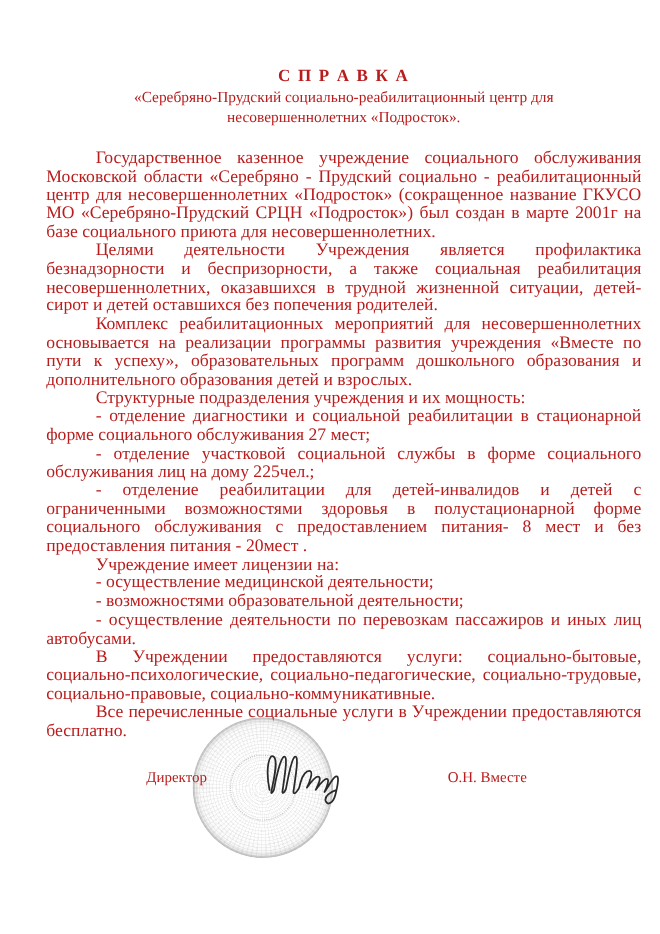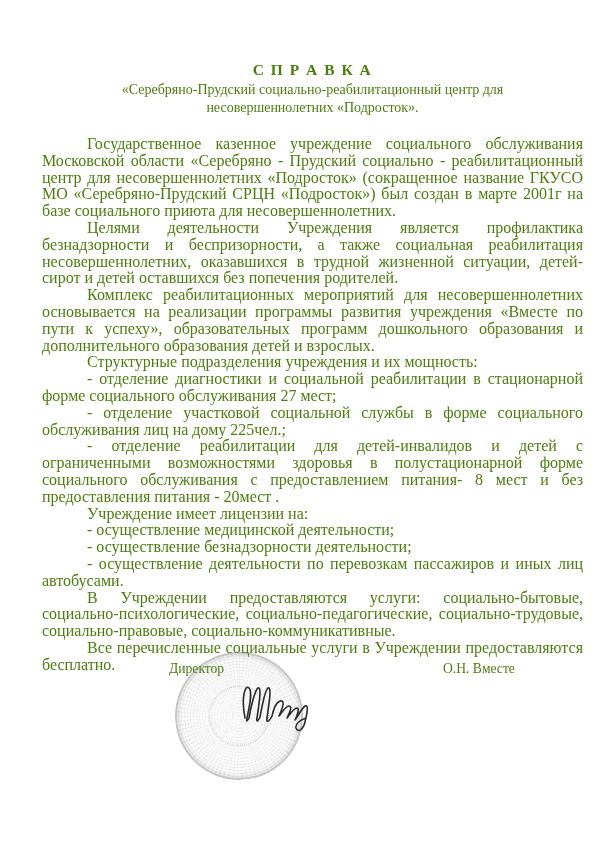--- a/index.html
+++ b/index.html
@@ -2,21 +2,21 @@
 <html lang="ru"><head>
 <meta charset="utf-8">
 <style>
   html, body { margin: 0; padding: 0; background: #ffffff; }
   .page {
     position: relative;
     width: 600px;
     height: 849px;
     background: #ffffff;
     font-family: "Liberation Serif", "DejaVu Serif", serif;
-    color: #4d7c0f;
+    color: #b91c1c;
     overflow: hidden;
   }
   .content {
     position: absolute;
     left: 42px;
     top: 58px;
     width: 541px;
   }
   .title {
     text-align: center;
@@ -36,24 +36,23 @@
     font-size: 16px;
     line-height: 16.8px;
     text-align: justify;
   }
   .body-text p {
     margin: 0;
     text-indent: 45px;
   }
   .sig-role, .sig-name {
     position: absolute;
-    top: 661px;
+    top: 699px;
     font-size: 13.6px;
     z-index: 3;
-    margin-left: 36px;
   }
   .sig-role { left: 133px; }
   .sig-name { left: 407px; }
   .stamp {
     position: absolute;
     left: 175px;
     top: 652px;
     width: 128px;
     height: 128px;
     border-radius: 50%;
@@ -95,21 +94,21 @@
     <div class="body-text">
       <p>Государственное казенное учреждение социального обслуживания Московской области «Серебряно - Прудский социально - реабилитационный центр для несовершеннолетних «Подросток» (сокращенное название ГКУСО МО «Серебряно-Прудский СРЦН «Подросток») был создан в марте 2001г на базе социального приюта для несовершеннолетних.</p>
       <p>Целями деятельности Учреждения является профилактика безнадзорности и беспризорности, а также социальная реабилитация несовершеннолетних, оказавшихся в трудной жизненной ситуации, детей-сирот и детей оставшихся без попечения родителей.</p>
       <p>Комплекс реабилитационных мероприятий для несовершеннолетних основывается на реализации программы развития учреждения «Вместе по пути к успеху», образовательных программ дошкольного образования и дополнительного образования детей и взрослых.</p>
       <p>Структурные подразделения учреждения и их мощность:</p>
       <p>- отделение диагностики и социальной реабилитации в стационарной форме социального обслуживания 27 мест;</p>
       <p>- отделение участковой социальной службы в форме социального обслуживания лиц на дому 225чел.;</p>
       <p>- отделение реабилитации для детей-инвалидов и детей с ограниченными возможностями здоровья в полустационарной форме социального обслуживания с предоставлением питания- 8 мест и без предоставления питания - 20мест .</p>
       <p>Учреждение имеет лицензии на:</p>
       <p>- осуществление медицинской деятельности;</p>
-      <p>- осуществление безнадзорности деятельности;</p>
+      <p>- возможностями образовательной деятельности;</p>
       <p>- осуществление деятельности по перевозкам пассажиров и иных лиц автобусами.</p>
       <p>В Учреждении предоставляются услуги: социально-бытовые, социально-психологические, социально-педагогические, социально-трудовые, социально-правовые, социально-коммуникативные.</p>
       <p>Все перечисленные социальные услуги в Учреждении предоставляются бесплатно.</p>
     </div>
   </div>
 
   <div class="stamp"></div>
 
   <svg class="signature" width="92" height="56" viewBox="0 0 92 56" aria-hidden="true">
     <path d="M8 40 C4 20 8 6 12 10 C16 14 12 30 10 40 C9 44 10 44 12 40

